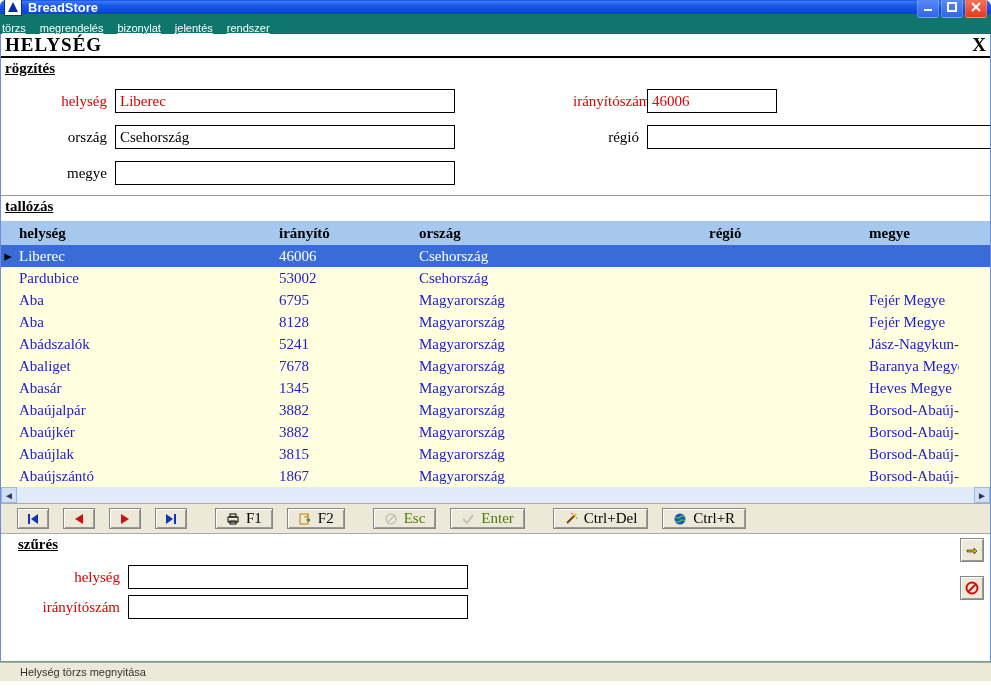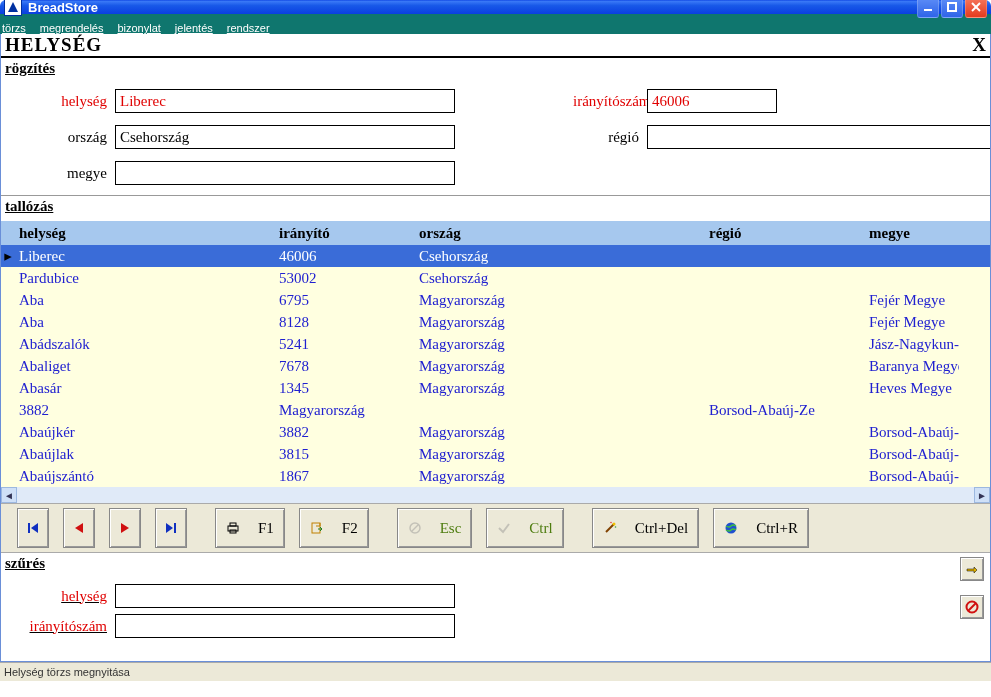--- a/index.html
+++ b/index.html
@@ -87,54 +87,53 @@
   }
   .hscroll .track { flex:1; height:16px; }
 
   
   .toolbar {
     display:flex; align-items:center; gap:6px; padding:4px 8px;
     border-top:1px solid #aaa; border-bottom:1px solid #aaa; background:#ece9d8;
     font-family:"Times New Roman",serif; font-size:15px;
   }
   .navbtn, .tbtn {
-    height:40px; background:#ece9d8; border:1px solid #888; display:flex;
+    height:21px; background:#ece9d8; border:1px solid #888; display:flex;
     align-items:center; justify-content:center; cursor:pointer;
     box-shadow: inset 1px 1px 0 #fff, inset -1px -1px 0 #999;
-    padding:0 10px; gap:18px;margin-left:8px;
+    padding:0 10px; gap:6px;margin-left:8px;
   }
   .navbtn { width:32px; padding:0; }
   .tbtn.disabled { color:#4d7c0f; }
   .tbtn.disabled svg { opacity:.4; }
   .icon-sm { width:14px; height:14px; }
 
   
   .filter {
-    padding:0 0;
-    text-decoration:underline;
+    padding:0 13px;
   }
   .filter-row {
     display:grid;
     grid-template-columns: 110px 340px;
     column-gap:4px; align-items:center; margin:6px 0;
   }
   .filter-label { text-align:right; padding-right:4px; color:#e00000; font-size:15px; }
 
   .side-btns { position:absolute; right:6px; display:flex; flex-direction:column; gap:14px; }
   .sqbtn {
     width:24px; height:24px; background:#ece9d8; border:1px solid #888;
     box-shadow: inset 1px 1px 0 #fff, inset -1px -1px 0 #999;
     display:flex; align-items:center; justify-content:center; cursor:pointer;
   }
 
   
   .statusbar {
     height:19px; background:#ece9d8; border-top:1px solid #aaa;
     font-family: Tahoma, sans-serif; font-size:11px; color:#333;
-    display:flex; align-items:center; padding-left:4px;
+    display:flex; align-items:center; padding-left:20px;
   }
 </style>
 </head>
 <body>
 
 <div class="titlebar">
   <div class="appicon">
     <svg viewBox="0 0 12 12">
         <polygon points="6,1 11,11 1,11" fill="#0030a0"></polygon>
       </svg>
@@ -257,20 +256,21 @@
         <div class="trow">
           <div class="rowmark"></div>
           <div>Abasár</div>
           <div>1345</div>
           <div>Magyarország</div>
           <div></div>
           <div>Heves Megye</div>
         </div>
         <div class="trow">
           <div class="rowmark"></div>
+          <div>Abaújalpár</div>
           <div>3882</div>
           <div>Magyarország</div>
           <div></div>
           <div>Borsod-Abaúj-Ze</div>
         </div>
         <div class="trow">
           <div class="rowmark"></div>
           <div>Abaújkér</div>
           <div>3882</div>
           <div>Magyarország</div>
@@ -346,21 +346,21 @@
       <svg class="icon-sm" viewBox="0 0 14 14">
           <circle cx="7" cy="7" r="5" fill="none" stroke="#888" stroke-width="1.5"></circle>
           <line x1="3.5" y1="10.5" x2="10.5" y2="3.5" stroke="#888" stroke-width="1.5"></line>
         </svg>
       <span>Esc</span>
     </div>
     <div class="tbtn disabled">
       <svg class="icon-sm" viewBox="0 0 14 14">
           <path d="M2 7 L6 11 L12 3" fill="none" stroke="#888" stroke-width="2"></path>
         </svg>
-      <span>Ctrl</span>
+      <span>Enter</span>
     </div>
     <div style="width:8px;"></div>
     <div class="tbtn">
       <svg class="icon-sm" viewBox="0 0 14 14">
           <line x1="3" y1="11" x2="11" y2="3" stroke="#804000" stroke-width="2"></line>
           <circle cx="11" cy="3" r="1.5" fill="#f0c000"></circle>
           <circle cx="8" cy="1.5" r="0.8" fill="#f04040"></circle>
           <circle cx="12.5" cy="6" r="0.8" fill="#40a040"></circle>
         </svg>
       <span>Ctrl+Del</span>

